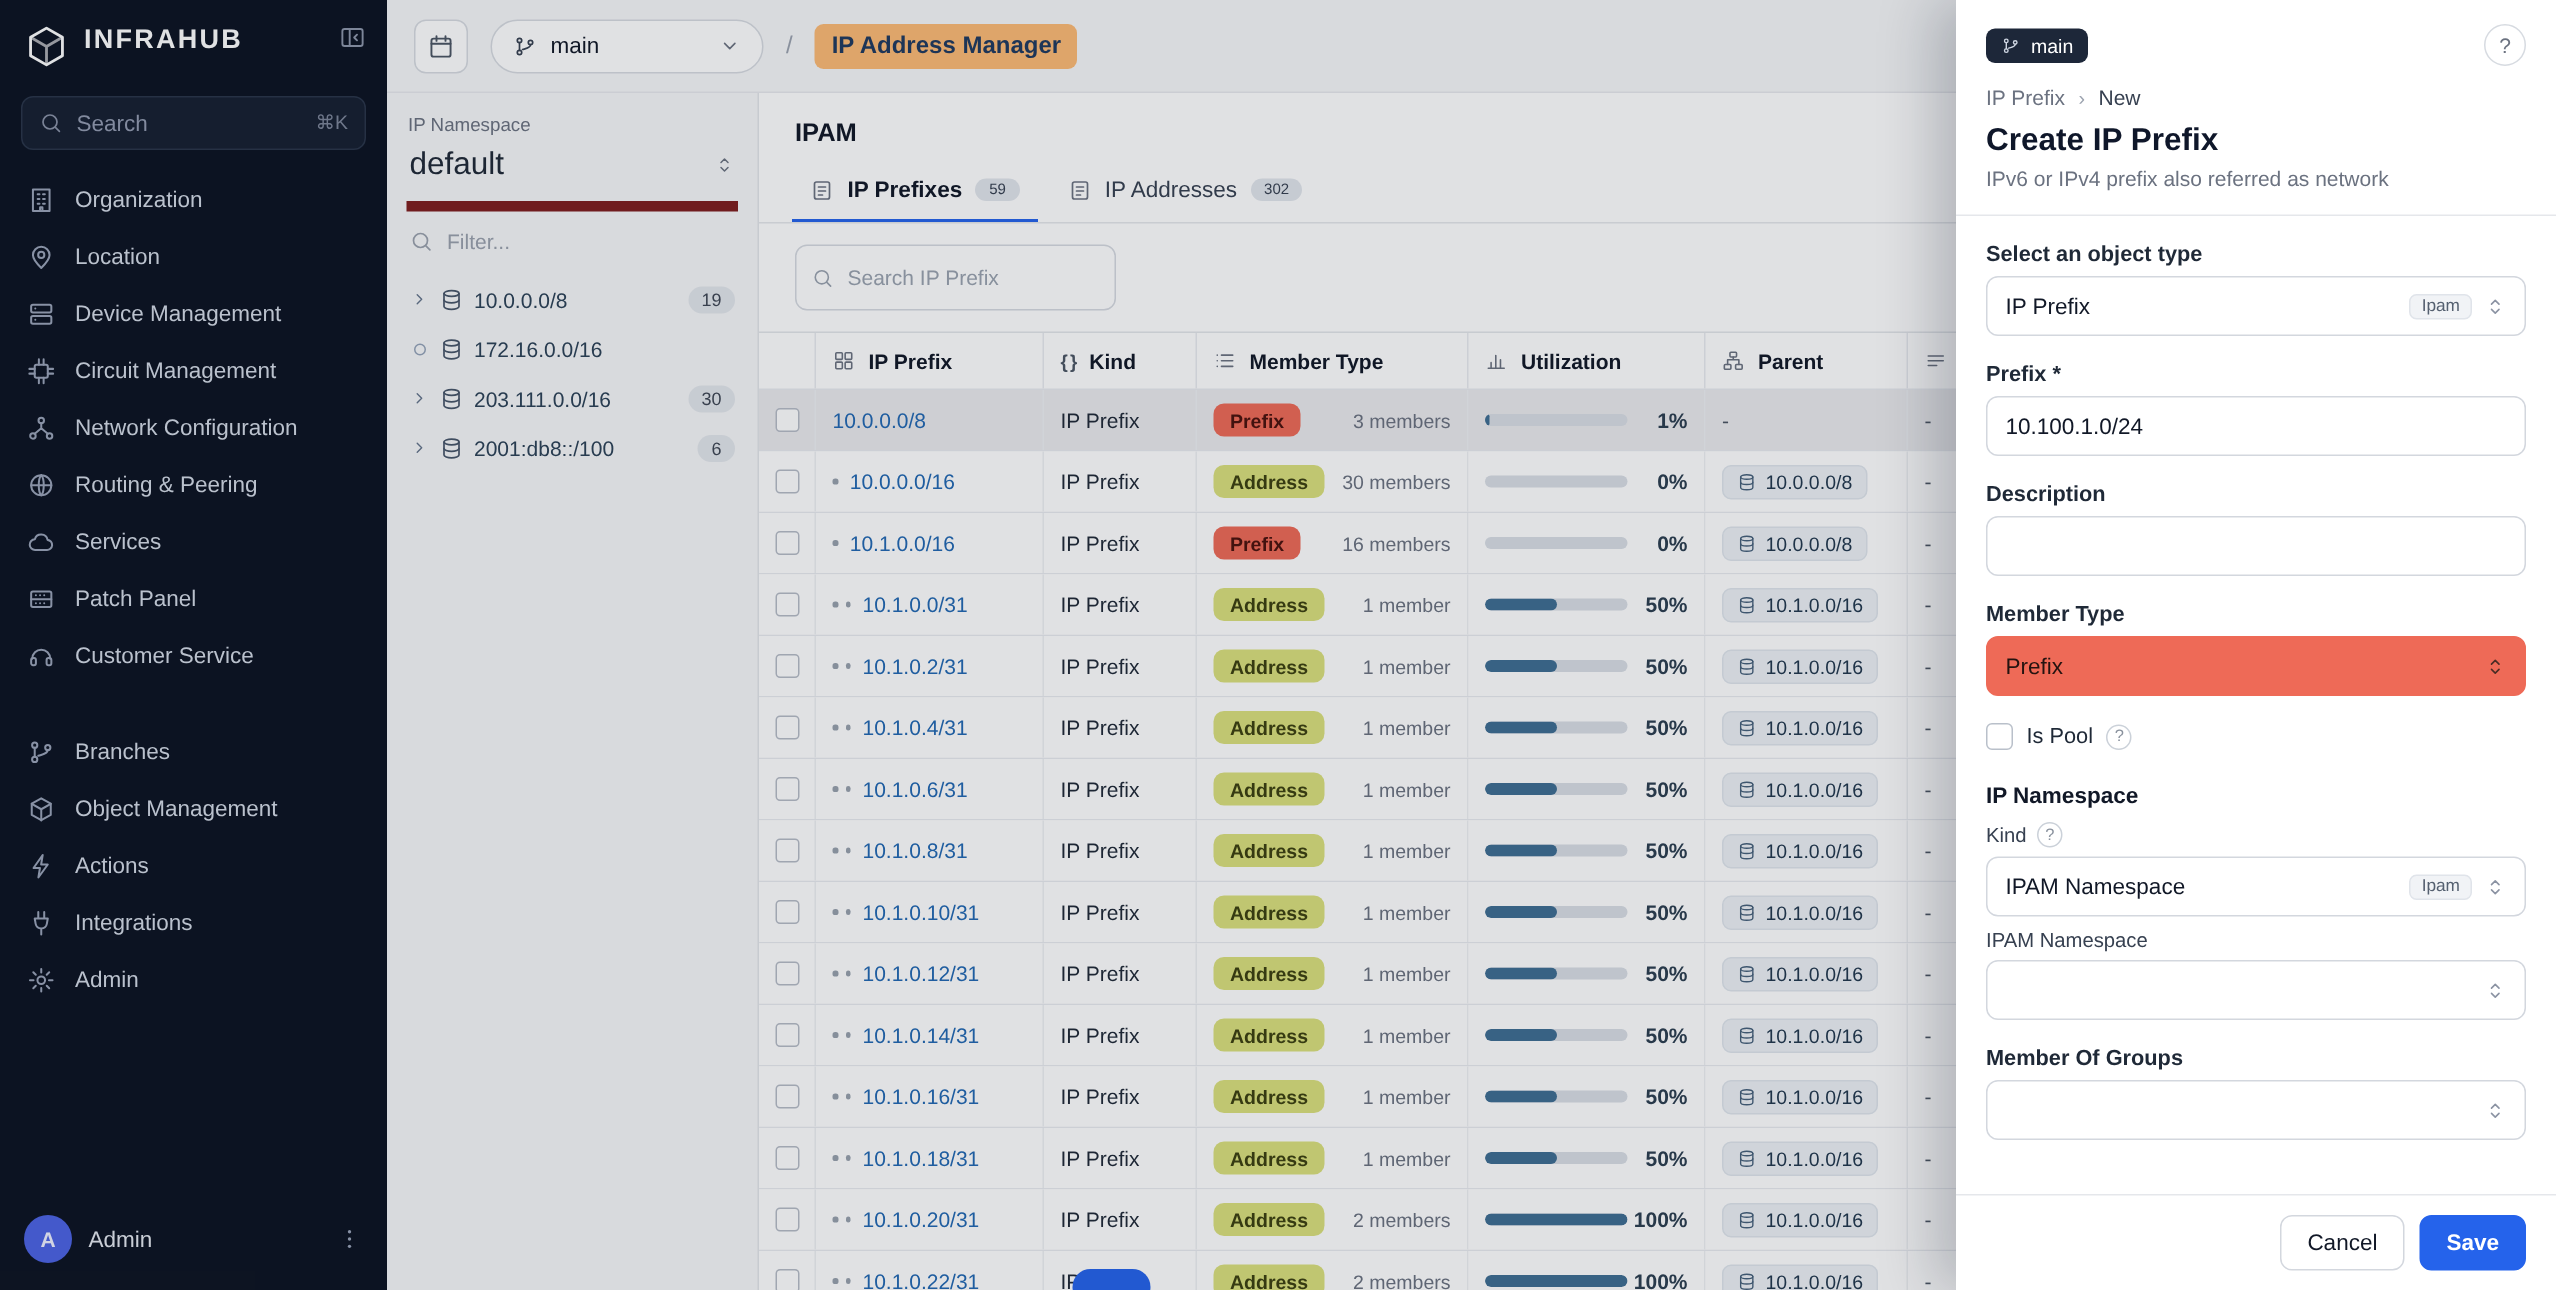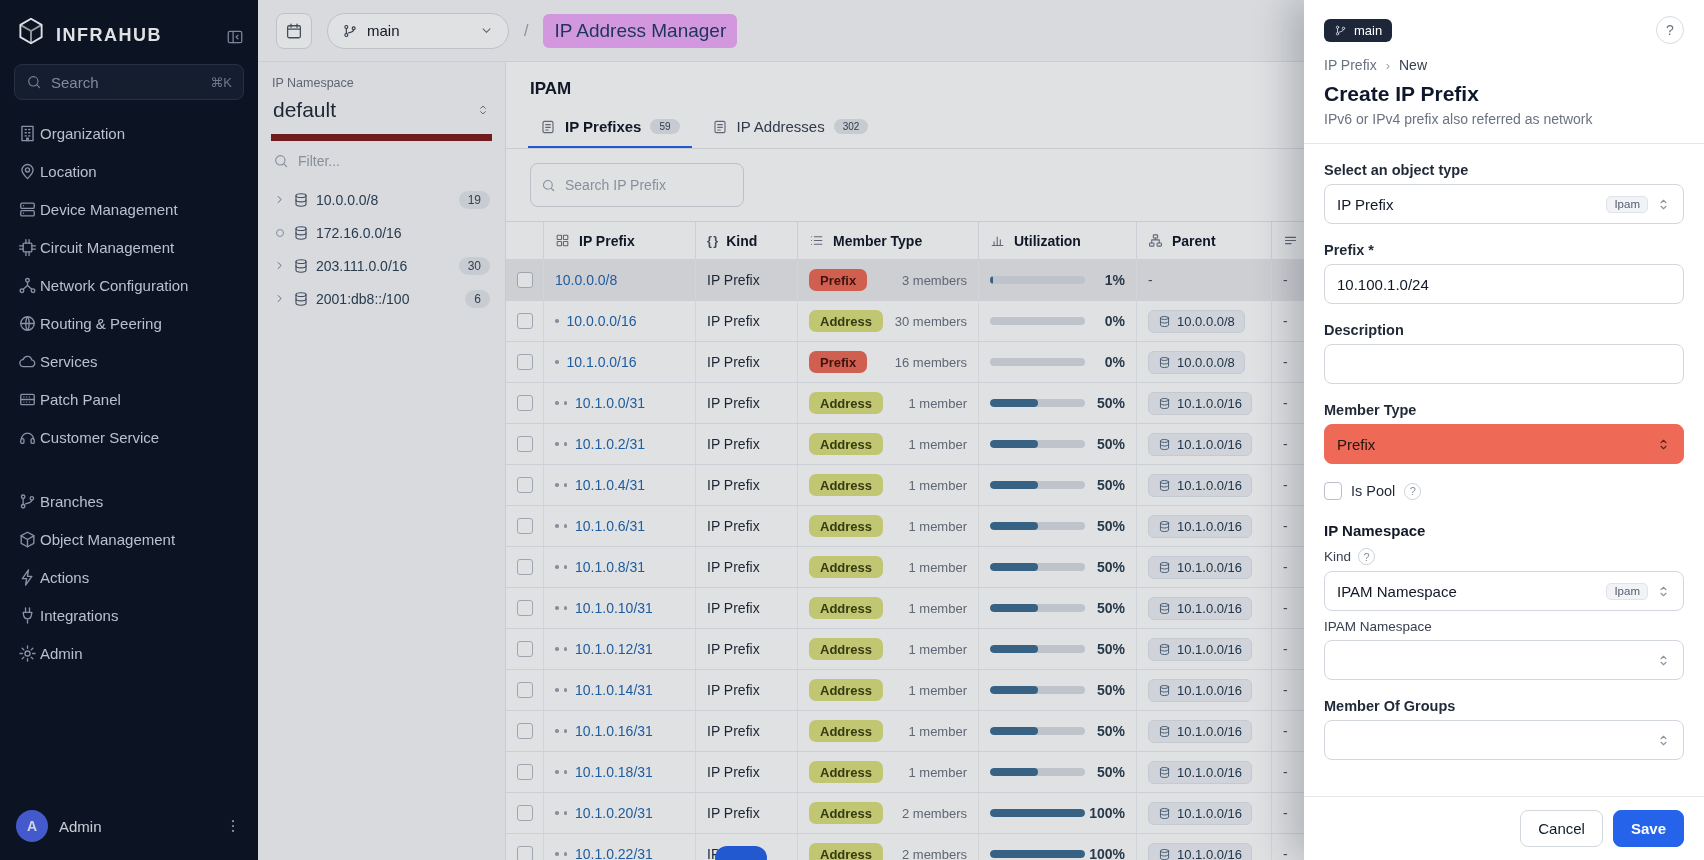--- a/index.html
+++ b/index.html
@@ -5,49 +5,49 @@
   *{margin:0;padding:0;box-sizing:border-box;}
   html,body{width:1704px;height:860px;}
   body{font-family:"Liberation Sans","DejaVu Sans",sans-serif;background:#fff;overflow:hidden;}
   .app{position:relative;width:1704px;height:860px;overflow:hidden;background:#fff;}
 
   [data-icon]{display:inline-flex;align-items:center;justify-content:center;flex:none;}
   .ic{width:16px;height:16px;display:block;flex:none;}
 
   
   .sidebar{position:absolute;left:0;top:0;bottom:0;width:258px;background:var(--sidebar-bg,#0c1322);color:#dfe5ee;display:flex;flex-direction:column;z-index:1;}
-  .logo-row{display:flex;align-items:flex-end;gap:10px;padding:16px 14px 12px 16px;}
+  .logo-row{display:flex;align-items:flex-start;gap:10px;padding:16px 14px 12px 16px;}
   .logo-mark{width:30px;height:30px;flex:none;}
   .logo-text{font-weight:700;font-size:18px;letter-spacing:1.5px;color:#fff;flex:1;}
   .collapse-btn{color:#8e97ab;font-size:18px;}
   .collapse-btn .ic{width:18px;height:18px;}
   .side-search{margin:6px 14px 14px;background:#161f31;border:1px solid #2a3549;border-radius:8px;height:36px;display:flex;align-items:center;gap:9px;padding:0 11px;color:#939cb0;font-size:15px;}
   .s-ic .ic{width:16px;height:16px;color:#8a93a7;}
   .kbd{margin-left:auto;font-size:13px;color:#7d8699;}
   .nav{display:flex;flex-direction:column;}
-  .nav-item{display:flex;align-items:center;gap:3px;height:38px;padding:0 18px;font-size:15px;color:#d4dbe6;cursor:pointer;}
+  .nav-item{display:flex;align-items:center;gap:13px;height:38px;padding:0 18px;font-size:15px;color:#d4dbe6;cursor:pointer;}
   .nav-item .ic{width:19px;height:19px;color:#9aa4b8;}
   .nav-secondary{margin-top:26px;}
   .user-row{margin-top:auto;display:flex;align-items:center;gap:11px;padding:13px 16px 18px;}
   .avatar{width:32px;height:32px;border-radius:50%;background:#4c63e4;color:#eef1ff;display:flex;align-items:center;justify-content:center;font-size:14px;font-weight:700;flex:none;}
   .user-name{font-size:15px;color:#e5e9f0;flex:1;}
   .user-dots{color:#9aa4b8;}
   .user-dots .ic{width:18px;height:18px;}
 
   
   .workspace{position:absolute;left:258px;top:0;right:0;bottom:0;display:flex;flex-direction:column;background:#f6f7f8;}
   .topbar{height:62px;flex:none;display:flex;align-items:center;gap:15px;padding:0 18px;background:#f6f7f8;border-bottom:1px solid #e7e9ed;}
   .icon-btn{width:36px;height:36px;border:1px solid #d7dbe1;border-radius:8px;background:#fff;display:flex;align-items:center;justify-content:center;color:#4b5563;cursor:pointer;}
   .icon-btn .ic{width:18px;height:18px;}
   .branch-select{height:36px;width:182px;border:1px solid #d7dbe1;border-radius:18px;background:#fff;display:flex;align-items:center;gap:9px;padding:0 14px;font-size:15px;color:#111827;cursor:pointer;}
   .branch-select .b-ic .ic{width:16px;height:16px;color:#374151;}
   .branch-select .chev{margin-left:auto;color:#6b7280;}
   .branch-select .chev .ic{width:15px;height:15px;}
   .crumb-sep{color:#9ca3af;font-size:16px;}
-  .crumb-chip{background:#f0abfc;color:#1f3a5f;font-size:19px;padding:6px 11px;border-radius:6px;font-weight:400;cursor:pointer;}
+  .crumb-chip{background:#fdba74;color:#1f3a5f;font-size:16px;padding:6px 11px;border-radius:6px;font-weight:700;cursor:pointer;}
 
   .content{flex:1;display:flex;min-height:0;}
 
   
   .ns-panel{width:248px;flex:none;border-right:1px solid #e3e6ea;background:#f6f7f8;padding:12px 13px 0;display:flex;flex-direction:column;}
   .ns-label{font-size:12.5px;color:#6b7280;margin:2px 1px 6px;}
   .ns-select{display:flex;align-items:center;justify-content:space-between;font-size:21px;color:#1f2937;padding:2px 2px 12px;border-bottom:7px solid #7f1d1d;cursor:pointer;}
   .ns-select .ic{width:14px;height:14px;color:#6b7280;}
   .filter-row{display:flex;align-items:center;gap:9px;padding:12px 2px 8px;color:#9aa1ad;}
   .filter-row .ic{width:16px;height:16px;color:#9aa1ad;}

